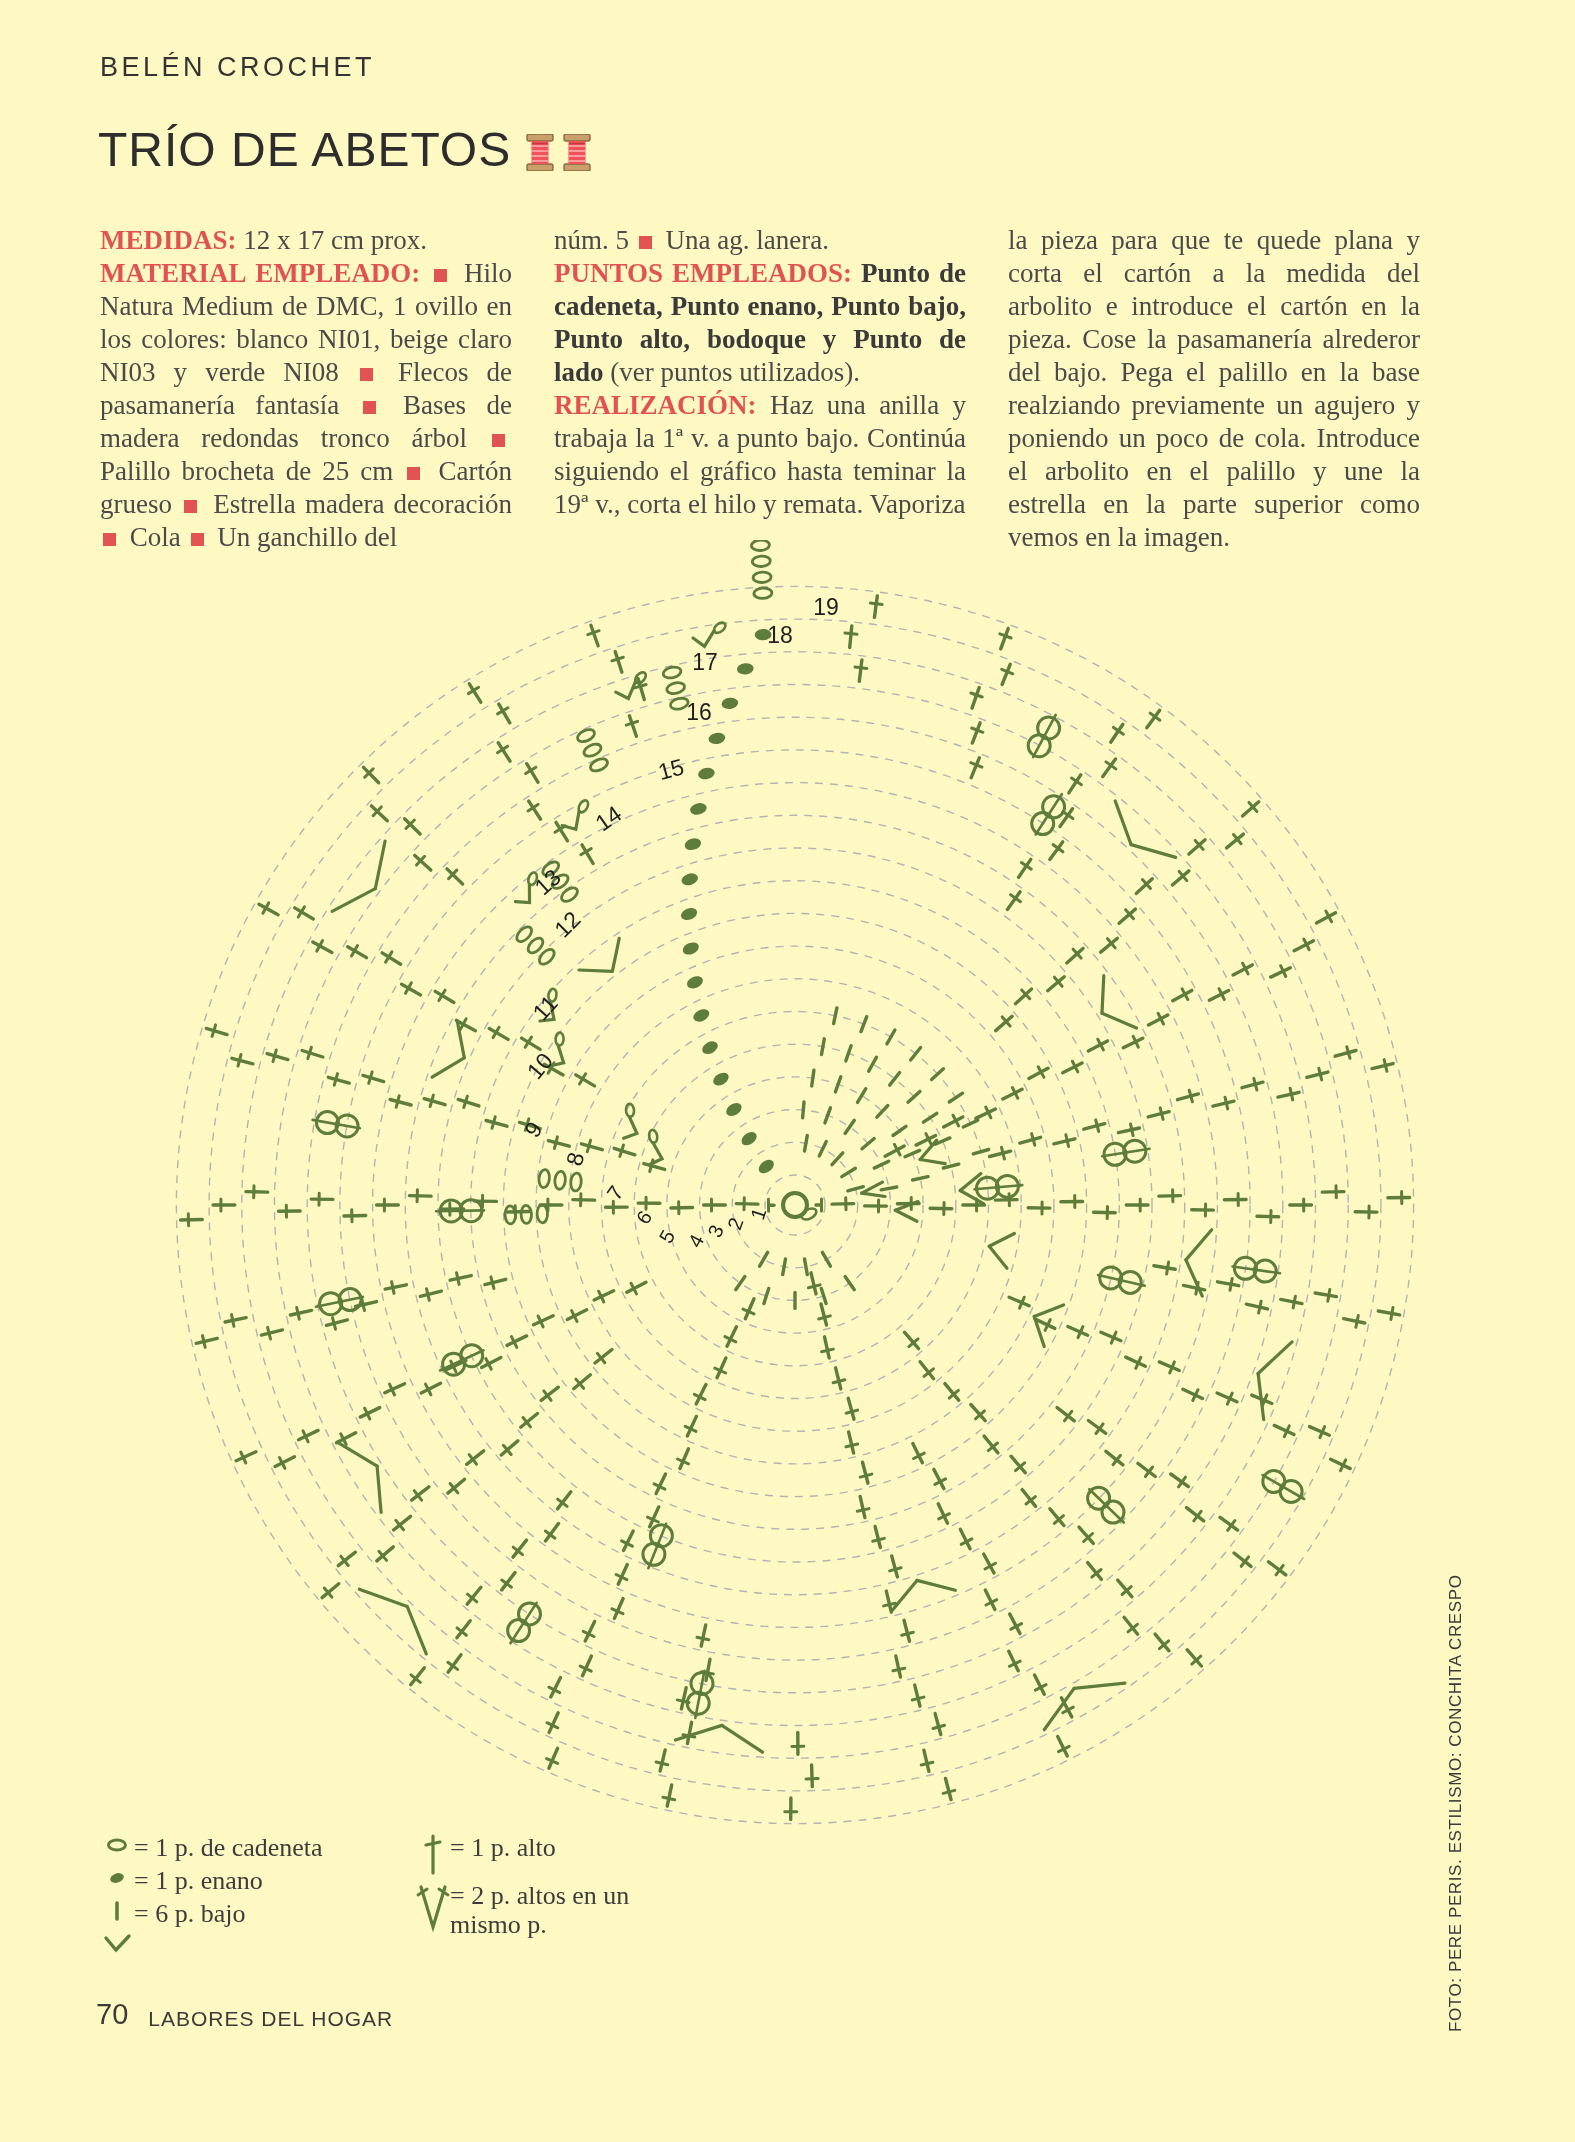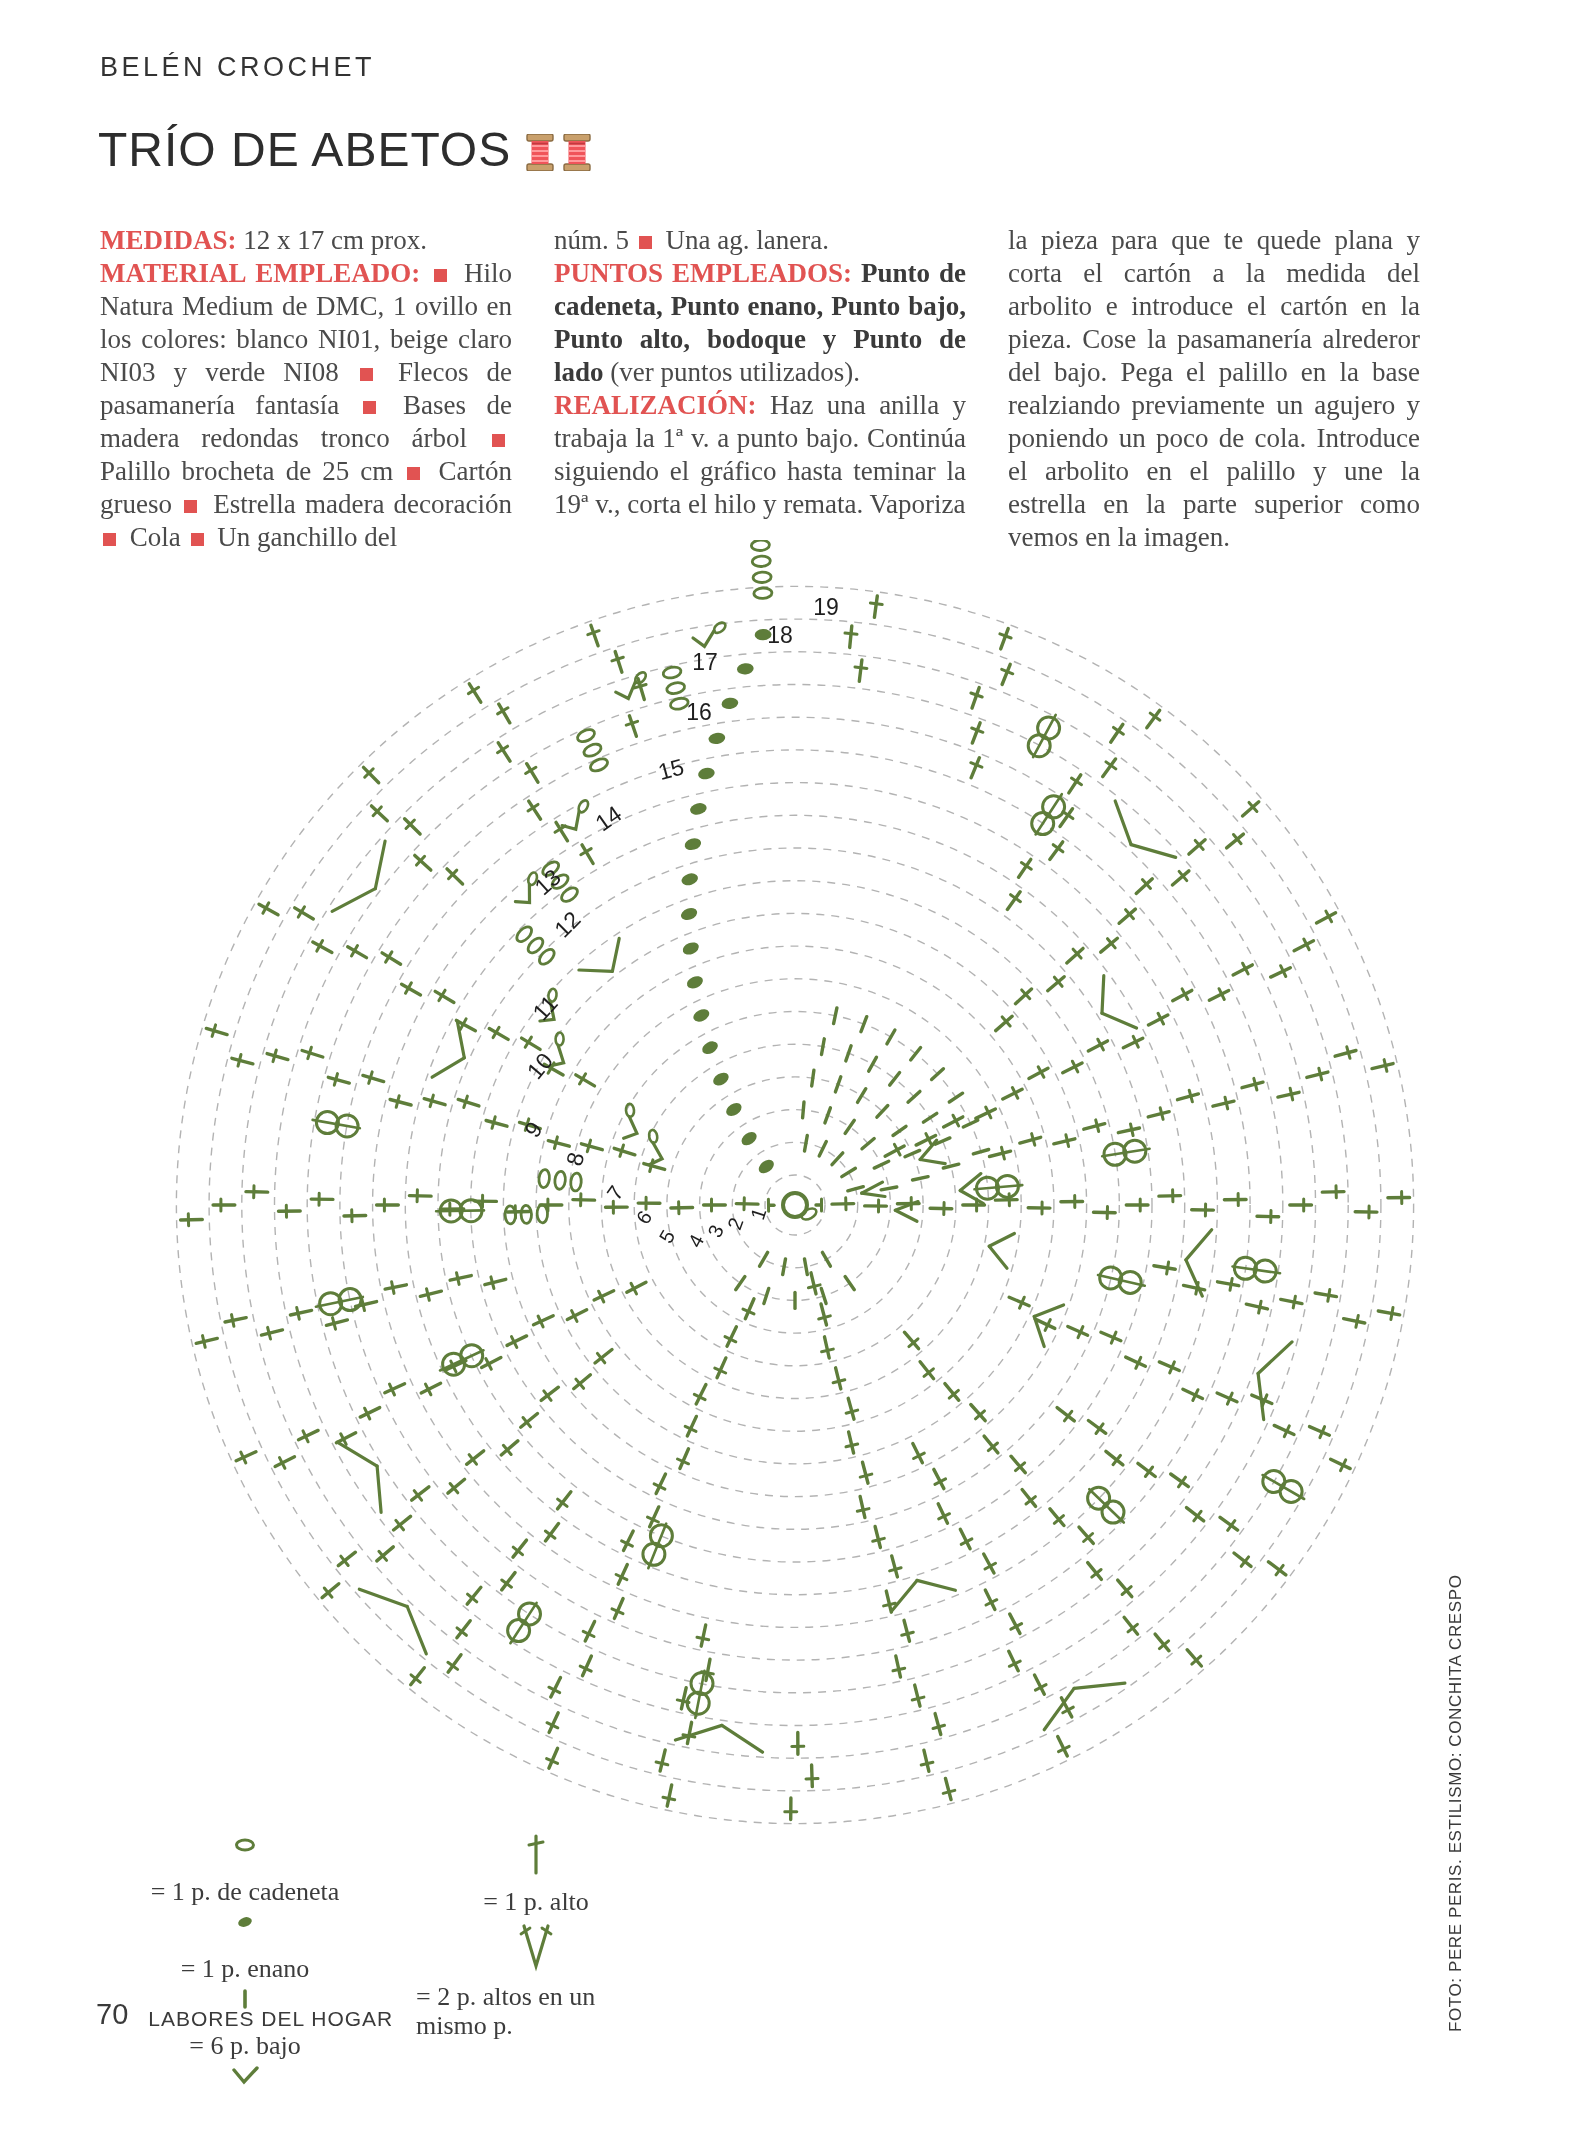--- a/index.html
+++ b/index.html
@@ -1,16 +1,16 @@
 <!DOCTYPE html>
 <html><head>
 <meta charset="utf-8">
 <style>
   html,body{margin:0;padding:0;background:#888;}
-  .page{position:relative;width:1575px;height:2142px;background:#ffffff;overflow:hidden;
+  .page{position:relative;width:1575px;height:2142px;background:#fef9c3;overflow:hidden;
         font-family:"Liberation Serif",serif;color:#474747;}
   .masthead{position:absolute;left:100px;top:52px;font-family:"Liberation Sans",sans-serif;
         font-size:27px;font-weight:300;letter-spacing:3.5px;color:#333;}
   .title-row{position:absolute;left:98px;top:122px;display:flex;align-items:center;gap:14px;}
   .title{font-family:"Liberation Sans",sans-serif;font-size:48px;font-weight:400;
         letter-spacing:1px;color:#2d2d2d;}
   .spools{display:flex;gap:7px;padding-top:6px;}
   .cols{position:absolute;left:100px;top:224px;width:1320px;display:flex;gap:42px;}
   .col{width:412px;font-size:27px;line-height:33px;text-align:justify;}
   .run-label{color:#e15352;font-weight:700;}
@@ -18,21 +18,21 @@
   .run-body{color:#4a4a4a;}
   .sq{display:inline-block;width:13px;height:13px;background:#e15352;margin:0 7px 0 3px;}
   .legend{position:absolute;left:100px;top:1833px;width:560px;}
   .legend h3{margin:0 0 2px 0;font-size:29px;font-weight:700;color:#2f2f2f;letter-spacing:0.5px;}
   .legend .sub{font-size:27px;color:#3c3c3c;margin-bottom:8px;}
   .legend .sub .sc{font-variant:small-caps;}
   .lg-cols{display:flex;gap:26px;}
   .lg-col{display:flex;flex-direction:column;gap:4px;}
   .lg-col.left{width:290px;}
   .lg-col.right{width:240px;}
-  .lg-row{display:flex;align-items:center;gap:10px;font-size:26px;line-height:29px;color:#3c3c3c;flex-direction:column;}
+  .lg-row{display:flex;align-items:flex-start;font-size:26px;line-height:29px;color:#3c3c3c;}
   .lg-ic{flex:0 0 34px;display:flex;justify-content:center;}
   .footer{position:absolute;left:96px;top:1998px;display:flex;align-items:flex-end;gap:20px;
         font-family:"Liberation Sans",sans-serif;color:#3a3a3a;}
   .footer .pno{font-size:29px;font-weight:300;}
   .footer .brand{font-size:21px;letter-spacing:1px;}
   .credit{position:absolute;left:1446px;top:2032px;transform:rotate(-90deg);transform-origin:0 0;
         font-family:"Liberation Sans",sans-serif;font-size:17px;letter-spacing:0.6px;color:#3a3a3a;
         white-space:nowrap;}
   .diagram{position:absolute;left:95px;top:540px;}
   svg text{font-family:"Liberation Sans",sans-serif;}

